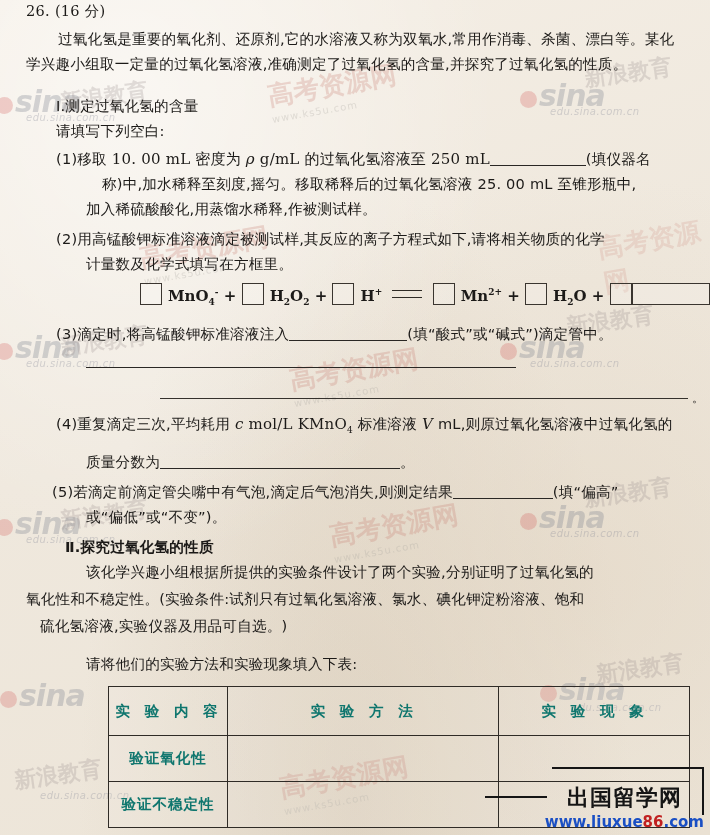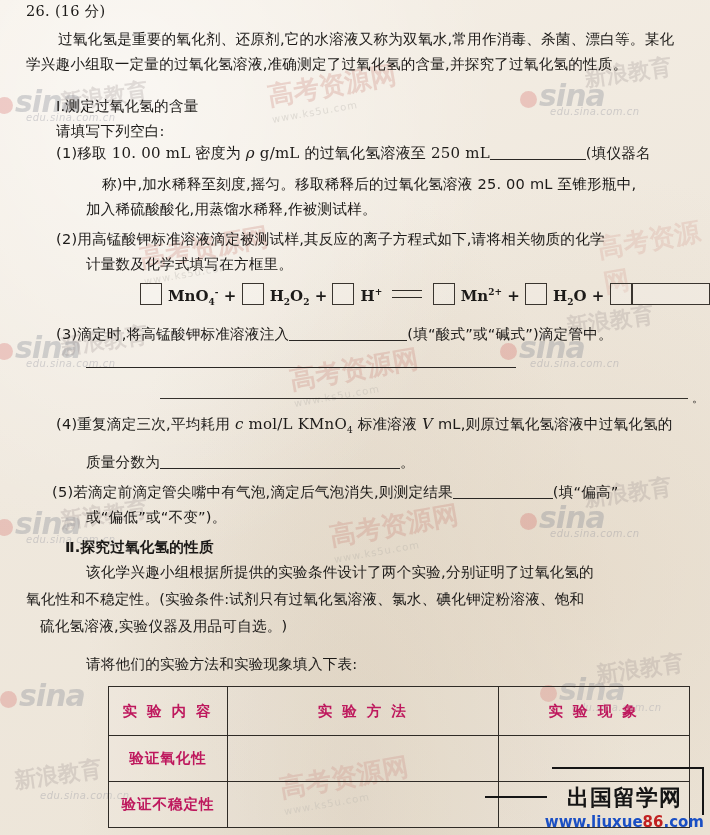--- a/index.html
+++ b/index.html
@@ -86,24 +86,24 @@
   .tbl{
     position:absolute;
     left:108px;top:686px;
     width:582px;
     border-collapse:collapse;
     background:rgba(255,255,255,.10);
   }
   .tbl td{
     border:1.4px solid #2f2b26;
     height:43px;
-    font-family:Liberation Sans, sans-serif;
+    font-family:Liberation Mono, monospace;
     font-weight:bold;
     font-size:14.5px;
-    color:#be185d;
+    color:#0f766e;
   }
   .tbl td.c1{width:118px;text-align:center;}
   .tbl td.c2{width:273px;text-align:center;}
   .tbl td.c3{width:191px;text-align:center;}
   .tbl tr.hdr td{height:46px;letter-spacing:3px;}
   .tbl td.lbl{letter-spacing:1px;}
 
   
   .wm{position:absolute;pointer-events:none;user-select:none;z-index:3;}
   .wm-sina{
@@ -263,21 +263,21 @@
   <div class="qnum">
     <span>26.</span> <span>(16 分)</span>
   </div>
 
   <div class="ln han" style="left:58px;top:30px;">过氧化氢是重要的氧化剂、还原剂,它的水溶液又称为双氧水,常用作消毒、杀菌、漂白等。某化</div>
   <div class="ln han" style="left:26px;top:55px;">学兴趣小组取一定量的过氧化氢溶液,准确测定了过氧化氢的含量,并探究了过氧化氢的性质。</div>
 
   <div class="ln han" style="left:56px;top:97px;">Ⅰ.测定过氧化氢的含量</div>
   <div class="ln han" style="left:56px;top:122px;">请填写下列空白:</div>
 
-  <div class="ln" style="left:56px;top:144px;">
+  <div class="ln" style="left:56px;top:150px;">
     <span class="han">(1)</span><span class="han">移取</span><span class="num">&nbsp;</span><span class="num">10. 00 mL 密度为</span><span class="num">&nbsp;</span><span class="ital num">ρ</span><span class="num">&nbsp;</span><span class="num">g/mL 的过氧化氢溶液至 250 mL</span><span class="blank" style="width:96px;"></span><span class="han">(填仪器名</span>
   </div>
   <div class="ln han" style="left:102px;top:175px;">称)中,加水稀释至刻度,摇匀。移取稀释后的过氧化氢溶液 25. 00 mL 至锥形瓶中,</div>
   <div class="ln han" style="left:86px;top:200px;">加入稀硫酸酸化,用蒸馏水稀释,作被测试样。</div>
 
   <div class="ln han" style="left:56px;top:230px;">
     <span>(2)</span><span>用高锰酸钾标准溶液滴定被测试样,其反应的离子方程式如下,请将相关物质的化学</span>
   </div>
   <div class="ln han" style="left:86px;top:255px;">计量数及化学式填写在方框里。</div>
 

